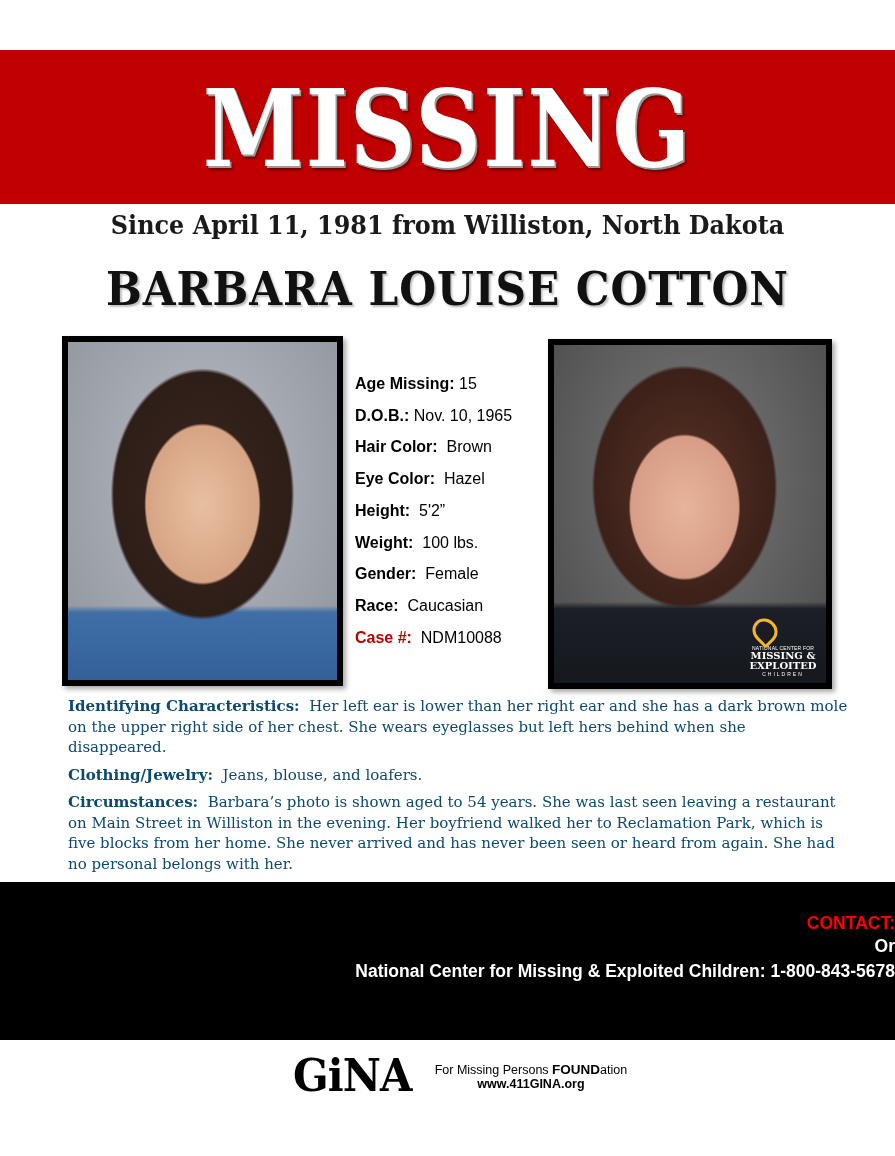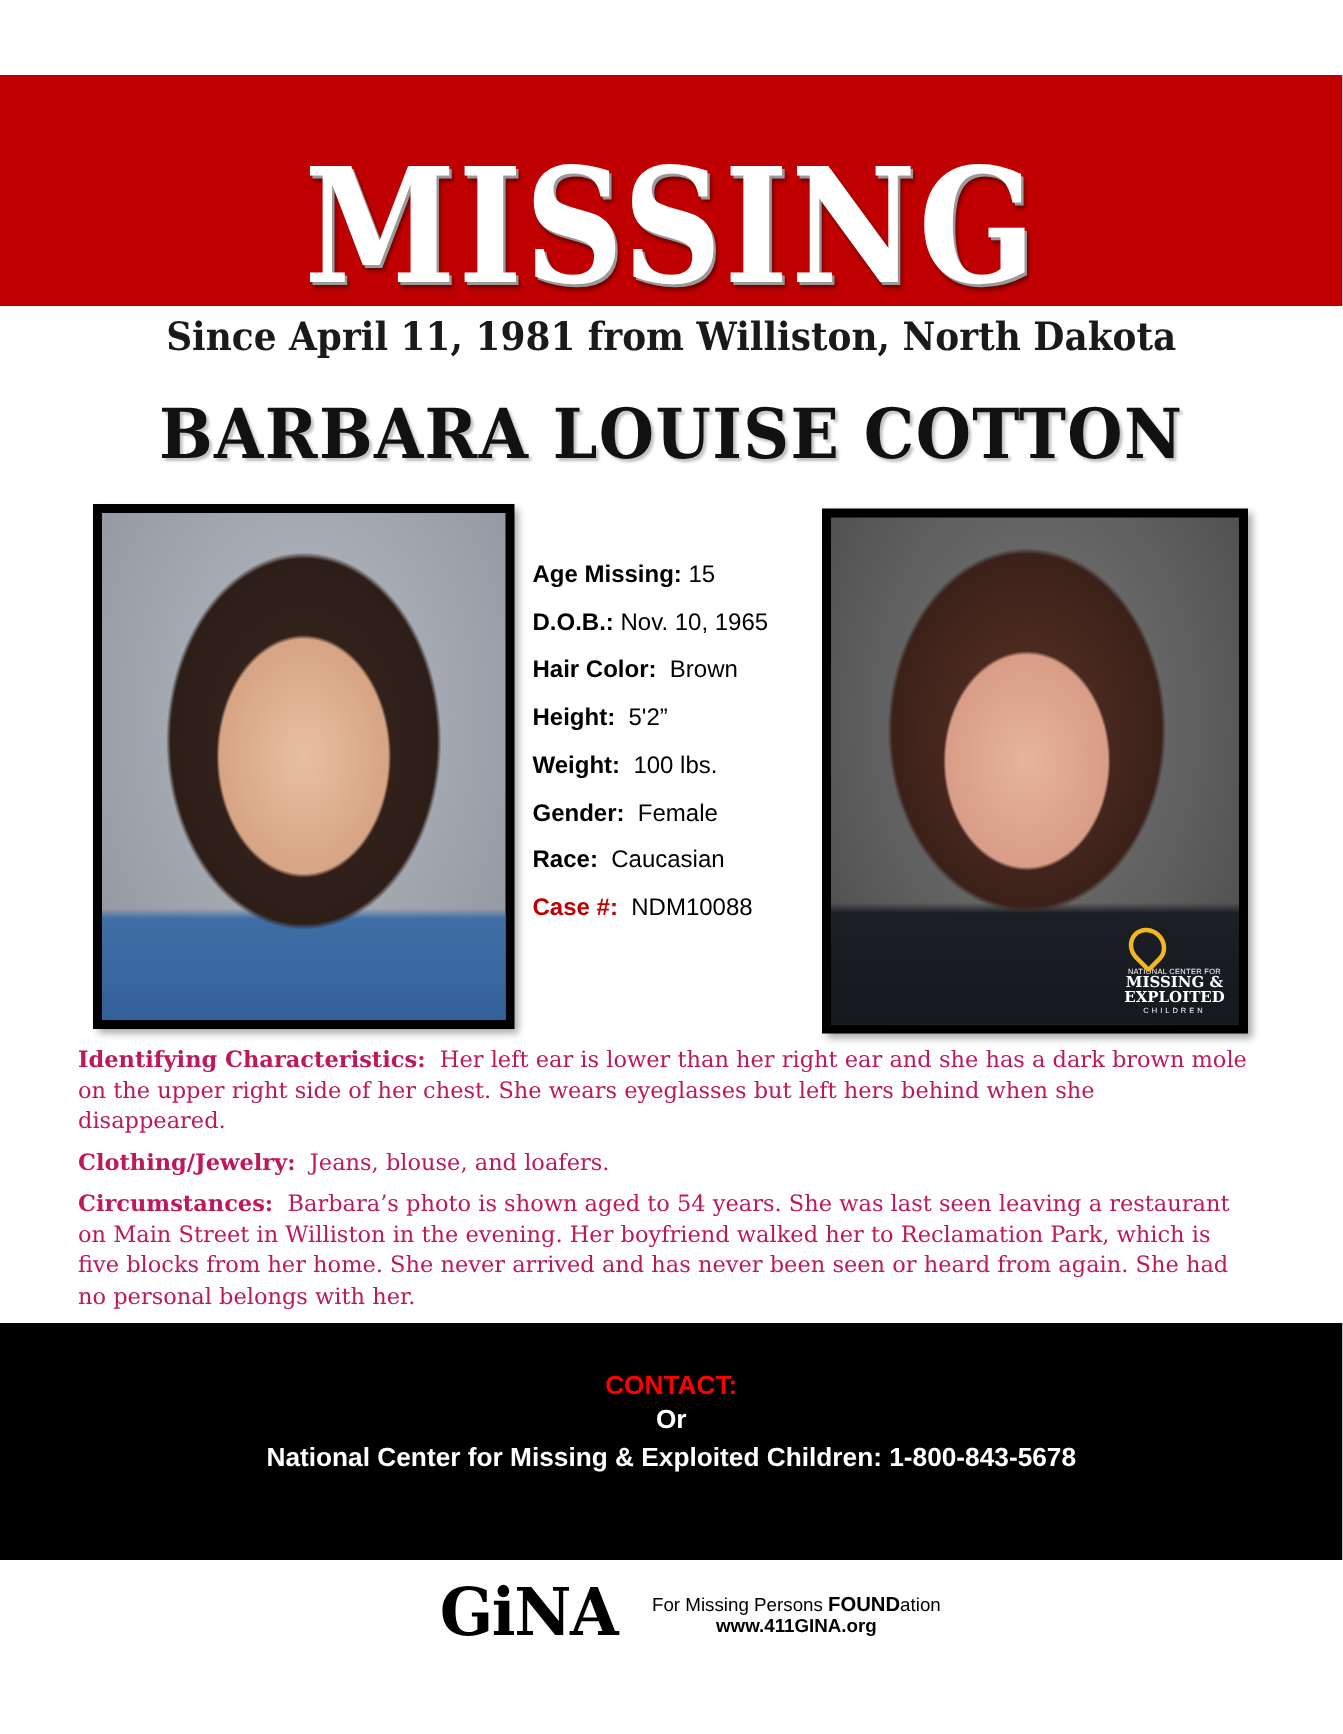--- a/index.html
+++ b/index.html
@@ -2,21 +2,21 @@
 <html><head>
 <meta charset="utf-8">
 <style>
   * { box-sizing: border-box; margin: 0; padding: 0; }
   html, body { width: 895px; height: 1156px; background: #ffffff; overflow: hidden; }
   body { position: relative; font-family: "Liberation Sans", sans-serif; color: #000; }
 
   .banner {
     position: absolute; left: 0; top: 50px; width: 895px; height: 154px;
     background: #C00000;
-    display: flex; align-items: flex-end; justify-content: center;
+    display: flex; align-items: center; justify-content: center;
   }
   .banner-title {
     font-family: "DejaVu Serif", serif;
     font-weight: bold;
     font-size: 106px;
     letter-spacing: 2px;
     color: #ffffff;
     transform: scaleX(0.86);
     text-shadow: 2px 2px 0 #9a9a9a, 3px 4px 3px rgba(0,0,0,0.45);
     line-height: 1;
@@ -77,30 +77,30 @@
 
   .details {
     position: absolute; left: 355px; top: 368px; width: 185px;
     font-size: 16px; line-height: 31.7px;
   }
   .detail-row { white-space: nowrap; }
   .detail-label { font-weight: bold; text-align: center; }
   .detail-label.case { color: #C00000; }
 
   .body-text {
-    position: absolute; left: 52px; top: 696px; width: 780px;
+    position: absolute; left: 68px; top: 696px; width: 780px;
     font-family: "DejaVu Serif", serif; font-size: 15px; line-height: 20.5px;
-    color: #be185d;
+    color: #0c4a6e;
   }
   .para { margin-bottom: 7px; }
   .para-label { font-weight: bold; }
 
   .contact {
     position: absolute; left: 0; top: 882px; width: 895px; height: 158px;
-    background: #000; color: #fff; text-align: center;
+    background: #000; color: #fff; text-align: right;
     font-weight: bold; font-size: 17.5px;
   }
   .contact-title { color: #ff0000; margin-top: 30px; line-height: 22px; font-size: 17.5px; }
   .contact-line { line-height: 25px; }
   .contact-line.first { margin-top: 3px; }
 
   .footer-logo {
     position: absolute; left: 290px; top: 1053px; height: 46px;
     display: flex; align-items: center; gap: 12px;
   }
@@ -124,20 +124,21 @@
 <div class="name">BARBARA LOUISE COTTON</div>
 
 <div class="photo-frame photo-left">
   <div class="photo photo-young"></div>
 </div>
 
 <div class="details">
   <div class="detail-row"><span class="detail-label">Age Missing:</span> <span>15</span></div>
   <div class="detail-row"><span class="detail-label">D.O.B.:</span> <span>Nov. 10, 1965</span></div>
   <div class="detail-row"><span class="detail-label">Hair Color:</span>&nbsp; <span>Brown</span></div>
+  <div class="detail-row"><span class="detail-label">Eye Color:</span>&nbsp; <span>Hazel</span></div>
   <div class="detail-row"><span class="detail-label">Height:</span>&nbsp; <span>5'2”</span></div>
   <div class="detail-row"><span class="detail-label">Weight:</span>&nbsp; <span>100 lbs.</span></div>
   <div class="detail-row"><span class="detail-label">Gender:</span>&nbsp; <span>Female</span></div>
   <div class="detail-row"><span class="detail-label">Race:</span>&nbsp; <span>Caucasian</span></div>
   <div class="detail-row"><span class="detail-label case">Case #:</span>&nbsp; <span>NDM10088</span></div>
 </div>
 
 <div class="photo-frame photo-right">
   <div class="photo photo-aged">
     <div class="ncmec-logo">

